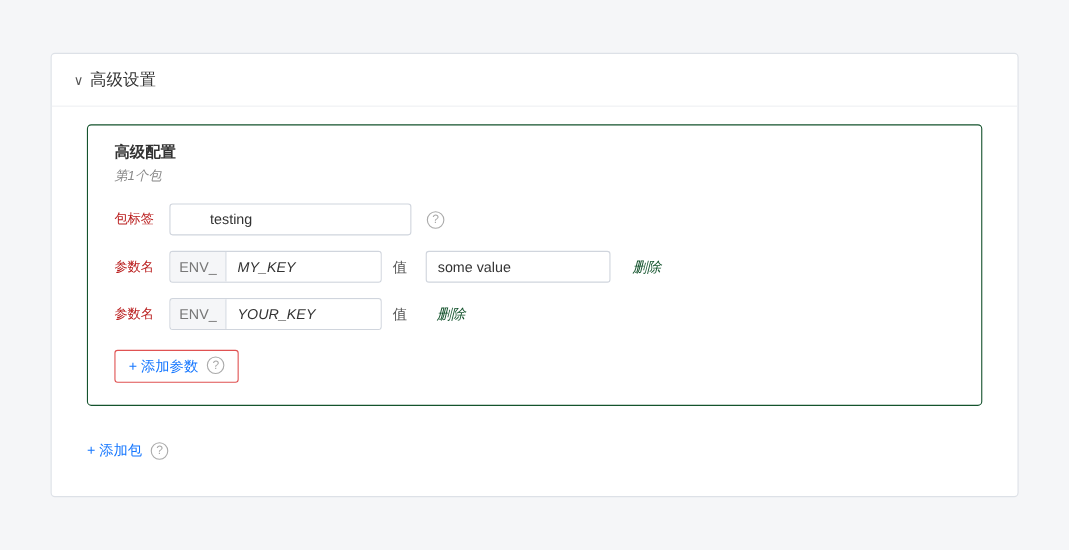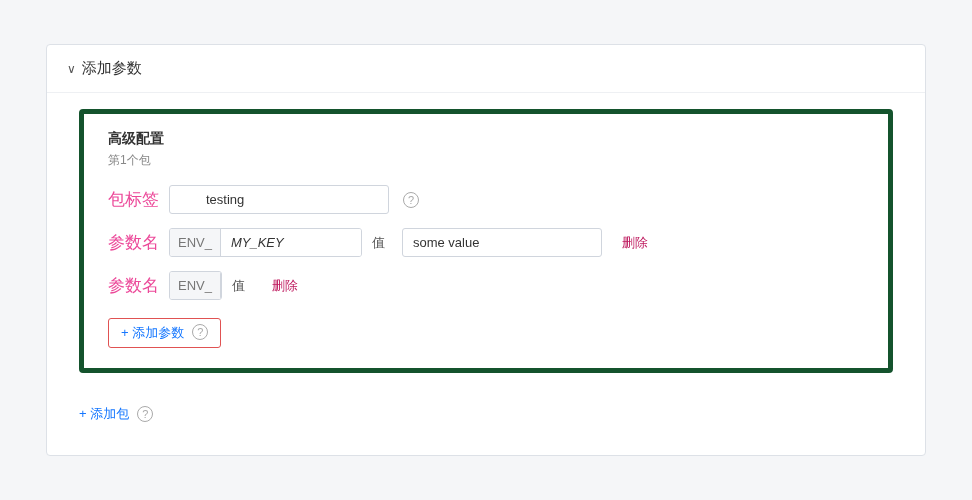--- a/index.html
+++ b/index.html
@@ -33,44 +33,45 @@
     .chevron-icon {
       margin-right: 6px;
       font-size: 12px;
       color: #555;
     }
     .section-body {
       padding: 16px 32px 8px 32px;
     }
     .inner-card {
       background: #fff;
-      border: 5px solid #14532d;
+      border: 1px solid #14532d;
       border-radius: 4px;
       padding: 16px 24px 20px 24px;
     }
     .inner-card-title {
       font-size: 14px;
       font-weight: 600;
       color: #333;
       margin-bottom: 4px;
     }
     .package-label {
       font-size: 12px;
       color: #888;
       margin-bottom: 16px;
+      font-style: italic;
     }
     .form-row {
       display: flex;
       align-items: center;
       margin-bottom: 14px;
       gap: 10px;
     }
     .field-label {
-      font-size: 17px;
-      color: #ec4899;
+      font-size: 12px;
+      color: #b91c1c;
       min-width: 40px;
     }
     .input-text {
       border: 1px solid #d0d5dd;
       border-radius: 3px;
       padding: 6px 10px;
       font-size: 13px;
       color: #333;
       outline: none;
       background: #fff;
@@ -103,30 +104,31 @@
       width: 140px;
       background: #fff;
       font-style: italic;
     }
     .value-label {
       font-size: 13px;
       color: #555;
       min-width: 20px;
     }
     .value-input {
-      width: 200px;
+      width: 168px;
     }
     .delete-btn {
       background: none;
       border: none;
-      color: #be185d;
+      color: #14532d;
       cursor: pointer;
       font-size: 13px;
       padding: 0 4px;
       margin-left: 6px;
+      font-style: italic;
     }
     .help-icon {
       display: inline-flex;
       align-items: center;
       justify-content: center;
       width: 16px;
       height: 16px;
       border-radius: 50%;
       border: 1px solid #aaa;
       color: #aaa;
@@ -159,21 +161,21 @@
       margin-top: 32px;
       padding: 0;
     }
   </style>
 </head>
 <body>
 
 <div class="outer-card">
   <div class="section-header">
     <span class="chevron-icon">∨</span>
-    <span>添加参数</span>
+    <span>高级设置</span>
   </div>
   <div class="section-body">
     <div class="inner-card">
       <div class="inner-card-title">高级配置</div>
       <div class="package-label">第1个包</div>
 
       <div class="form-row">
         <span class="field-label">包标签</span>
         <input class="input-text input-tag" value="testing" style="">
         <span class="help-icon">?</span>
@@ -187,20 +189,21 @@
         </div>
         <span class="value-label">值</span>
         <input class="input-text value-input" value="some value" style="">
         <button class="delete-btn">删除</button>
       </div>
 
       <div class="form-row">
         <span class="field-label">参数名</span>
         <div class="prefix-input-wrap">
           <span class="prefix-label">ENV_</span>
+          <input class="prefix-input" value="YOUR_KEY" style="">
         </div>
         <span class="value-label">值</span>
         <button class="delete-btn">删除</button>
       </div>
 
       <div style="margin-top:6px;">
         <button class="add-param-btn">
           <span>+ 添加参数</span>
           <span class="help-icon">?</span>
         </button>

